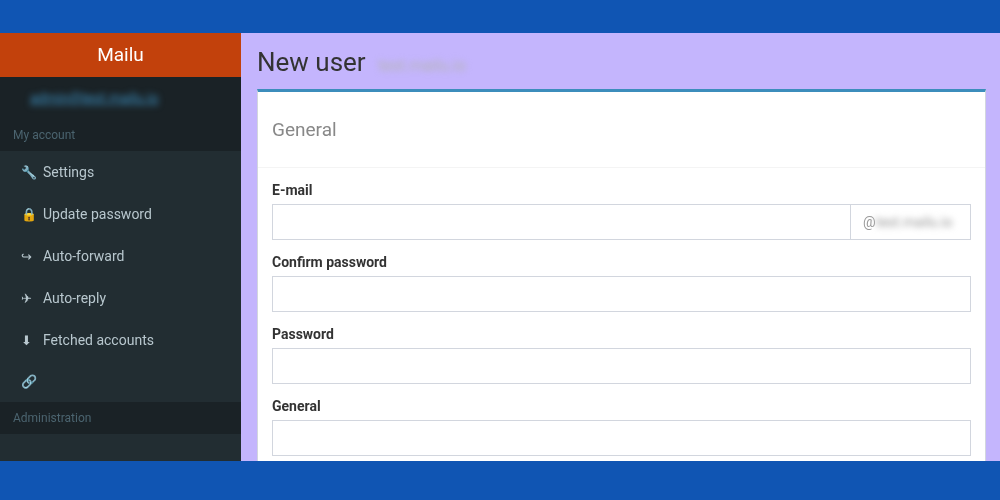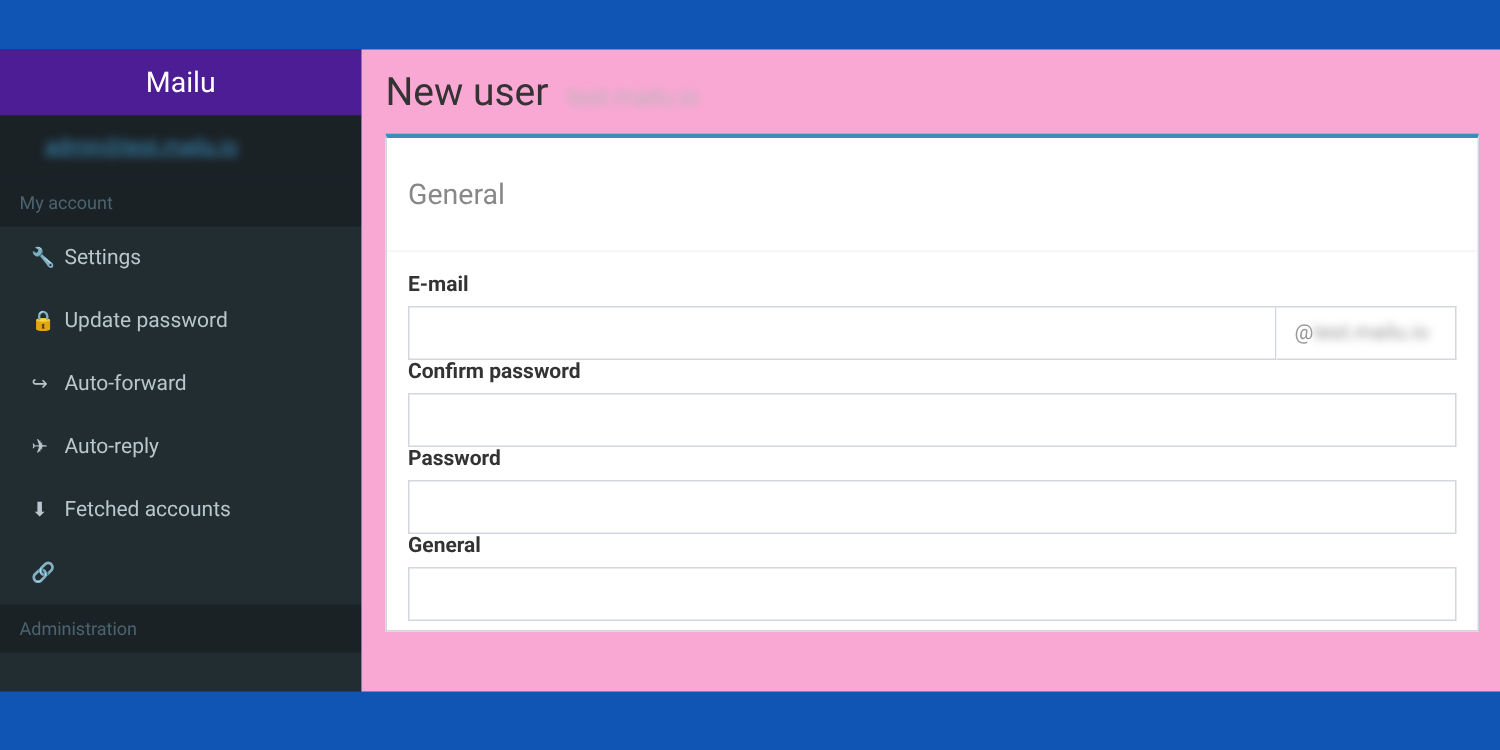--- a/index.html
+++ b/index.html
@@ -20,21 +20,21 @@
     }
     .sidebar {
       width: 241px;
       background: #222d32;
       color: #b8c7ce;
       height: 100%;
       overflow: hidden;
     }
     .brand {
       height: 44px;
-      background: #4c1d95;
+      background: #c2410c;
       color: #fff;
       font-size: 19px;
       text-align: center;
       line-height: 44px;
       font-weight: 400;
     }
     .user-block {
       background: #1a2226;
       padding: 13px 15px 13px 30px;
       color: #3c8dbc;
@@ -63,21 +63,21 @@
     .nav-icon {
       width: 22px;
       display: inline-block;
       font-style: normal;
       flex-shrink: 0;
       text-align: left;
       font-size: 13px;
     }
     .content {
       flex: 1;
-      background: #f9a8d4;
+      background: #c4b5fd;
       padding: 10px 14px 10px 16px;
       height: 100%;
       overflow: hidden;
     }
     .page-title {
       font-size: 26px;
       font-weight: 400;
       color: #333;
       margin: 4px 0 12px 0;
     }
@@ -94,21 +94,21 @@
     }
     .panel-header {
       padding: 26px 14px;
       color: #888;
       font-size: 19px;
       border-bottom: 1px solid #f4f4f4;
     }
     .panel-body {
       padding: 14px 14px 6px 14px;
     }
-    .form-group { }
+    .form-group { margin-bottom: 14px; }
     .form-group label {
       display: block;
       font-weight: 700;
       font-size: 14px;
       color: #333;
       margin-bottom: 6px;
     }
     .input {
       width: 100%;
       height: 36px;

